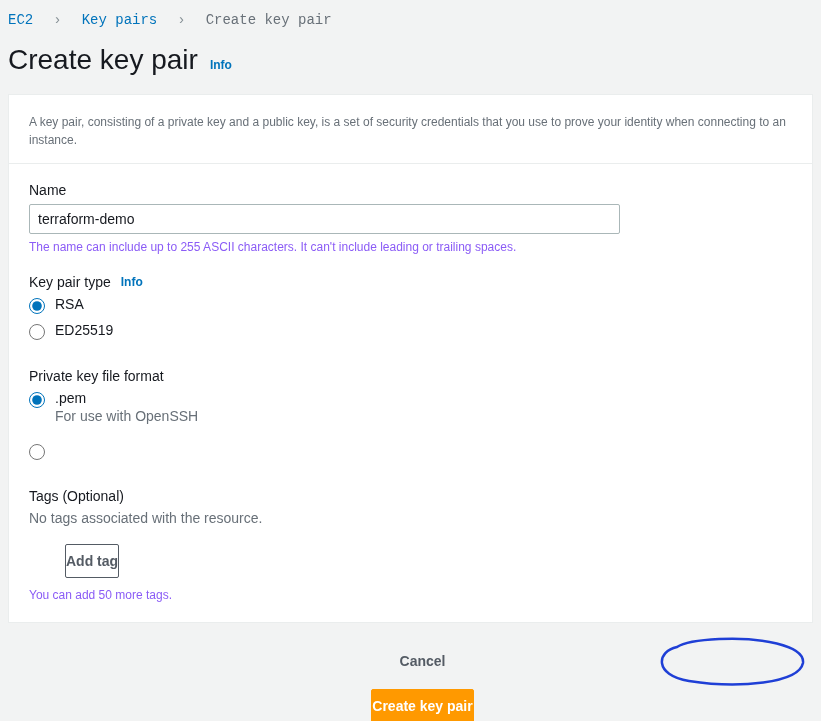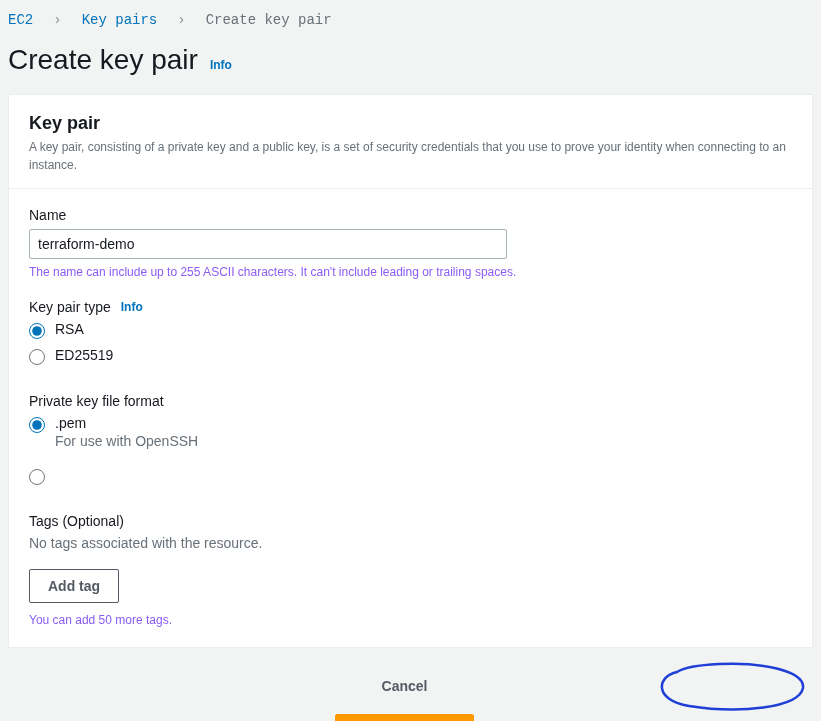--- a/index.html
+++ b/index.html
@@ -27,21 +27,21 @@
 
   
   .panel { background: #fff; border: 1px solid #eaeded; }
   .panel-header { padding: 18px 20px 14px 20px; border-bottom: 1px solid #eaeded; }
   .panel-title { font-size: 18px; font-weight: 700; margin-bottom: 4px; }
   .panel-desc { font-size: 12px; color: #687078; line-height: 1.5; }
   .panel-body { padding: 18px 20px 20px 20px; }
 
   .field-label { font-size: 14px; color: #16191f; margin-bottom: 6px; display: flex; align-items: center; gap: 10px; text-align: right; }
   .text-input {
-    width: 478px; max-width: 100%;
+    width: 591px; max-width: 100%;
     padding: 6px 8px;
     border: 1px solid #aab7b8;
     border-radius: 2px;
     font-size: 14px;
     color: #16191f;
   }
   .hint { font-size: 12px; color: #8b5cf6; margin-top: 6px; }
 
   .spacer { height: 20px; }
 
@@ -49,23 +49,23 @@
   .radio-row input[type=radio] {
     width: 16px; height: 16px; accent-color: #0073bb; margin-top: 2px; cursor: pointer;
   }
   .radio-label { font-size: 14px; }
   .radio-sub { font-size: 14px; color: #687078; margin-top: 2px; }
 
   .tags-empty { color: #687078; font-size: 14px; margin-top: 6px; margin-bottom: 18px; }
 
   .btn {
     display: inline-flex; align-items: center; justify-content: center;
-    padding: 8px 18px; font-size: 14px; font-weight: 700;
+    padding: 8px 0; font-size: 14px; font-weight: 700;
     border-radius: 2px; cursor: pointer; background: #fff;
-    border: 1px solid #545b64; color: #545b64;
+    border: 1px solid #545b64; color: #545b64; margin-left: 36px;
   }
   .btn-primary { background: #ff9900; border-color: #ff9900; color: #fff; }
   .btn-link { border: none; background: transparent; color: #545b64; font-weight: 700; }
 
   
   .footer { display: flex; justify-content: flex-end; align-items: center; gap: 12px; padding: 22px 12px 0 0; position: relative; flex-direction: column; }
 
   
   .anno-circle { position: absolute; pointer-events: none; }
 </style>
@@ -81,21 +81,20 @@
     <span class="crumb-current">Create key pair</span>
   </nav>
 
   <div class="page-title-row">
     <h1 class="page-title">Create key pair</h1>
     <span class="info-link">Info</span>
   </div>
 
   <div class="panel">
     <div class="panel-header">
-      <div class="panel-title">Key pair</div>
       <div class="panel-desc">A key pair, consisting of a private key and a public key, is a set of security credentials that you use to prove your identity when connecting to an instance.</div>
     </div>
     <div class="panel-body">
       
       <div class="field-label">
         <span>Name</span>
       </div>
       <input type="text" class="text-input" value="terraform-demo" style="">
       <div class="hint">The name can include up to 255 ASCII characters. It can't include leading or trailing spaces.</div>
 

